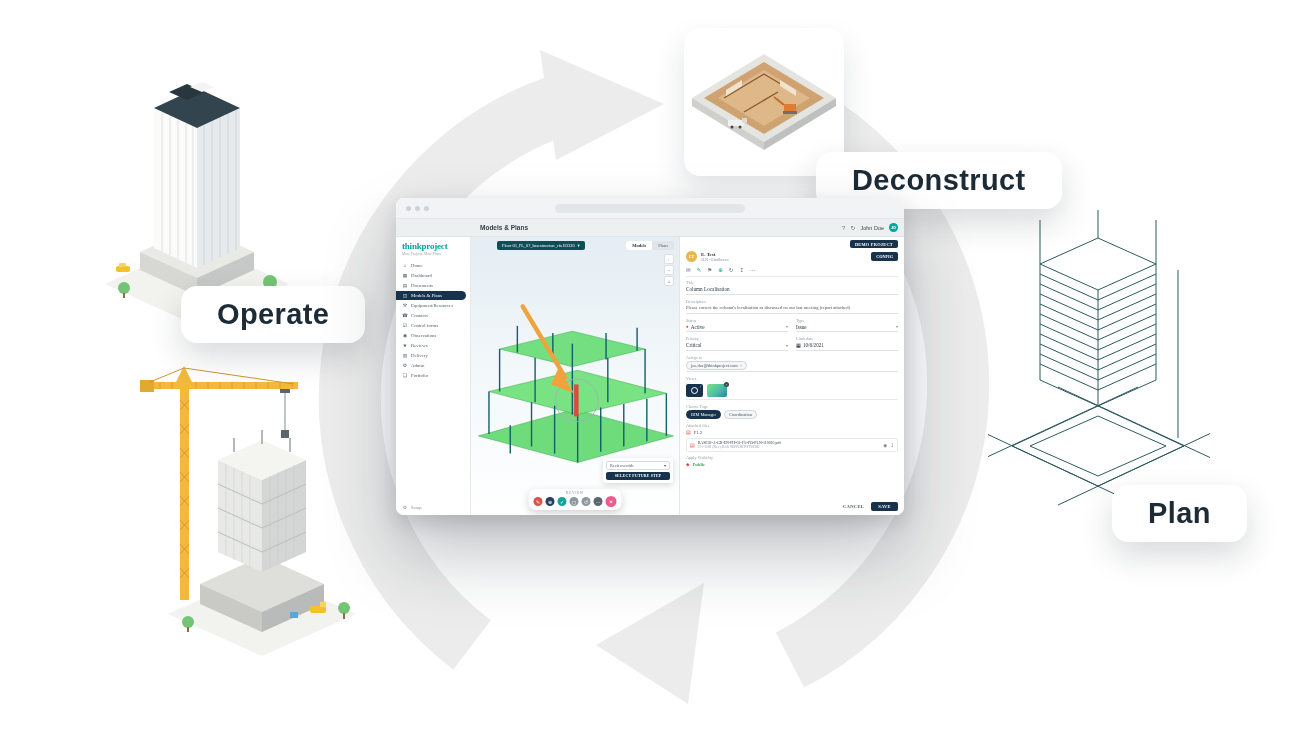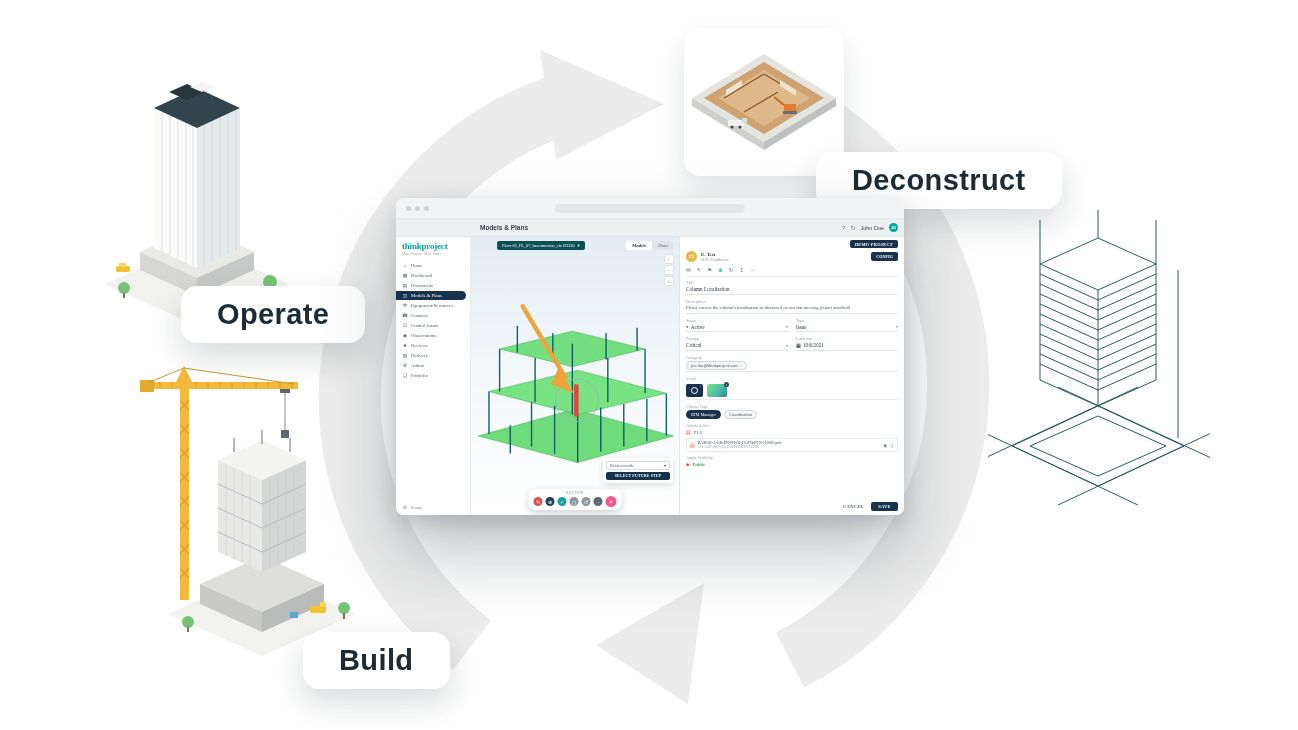--- a/index.html
+++ b/index.html
@@ -310,21 +310,21 @@
     <rect x="186" y="242" width="6" height="5" fill="#f6d45f"></rect>
     <rect x="156" y="252" width="8" height="6" fill="#5aa7d6"></rect>
     <circle cx="210" cy="248" r="6" fill="#74c476"></circle>
     <rect x="209" y="253" width="2" height="6" fill="#8a6d4b"></rect>
     <circle cx="54" cy="262" r="6" fill="#74c476"></circle>
     <rect x="53" y="267" width="2" height="5" fill="#8a6d4b"></rect>
   </svg>
 
   <div id="pill-operate" class="pill">Operate</div>
   <div id="pill-deconstruct" class="pill">Deconstruct</div>
-  <div id="pill-build" class="pill">Build</div>
+  <div id="pill-plan" class="pill">Plan</div>
 
   <div id="browser">
 
     <div class="chrome">
       <span class="dot"></span>
       <span class="dot"></span>
       <span class="dot"></span>
       <span class="address"></span>
     </div>
 

